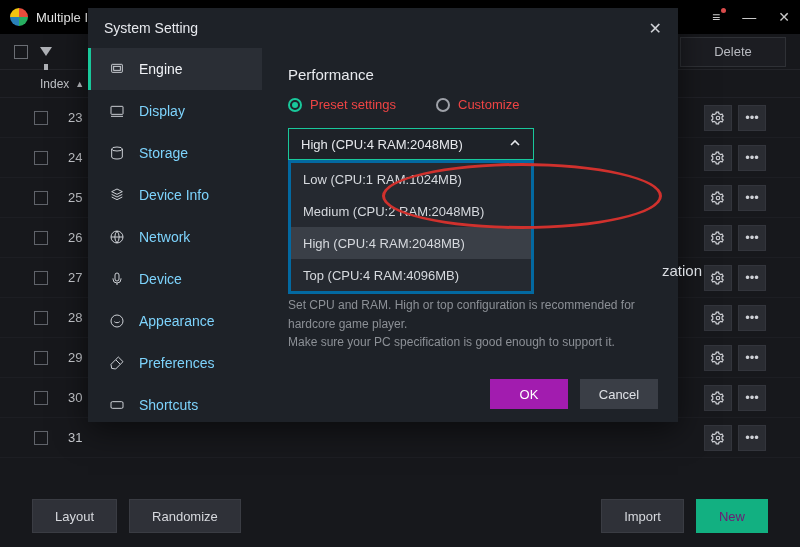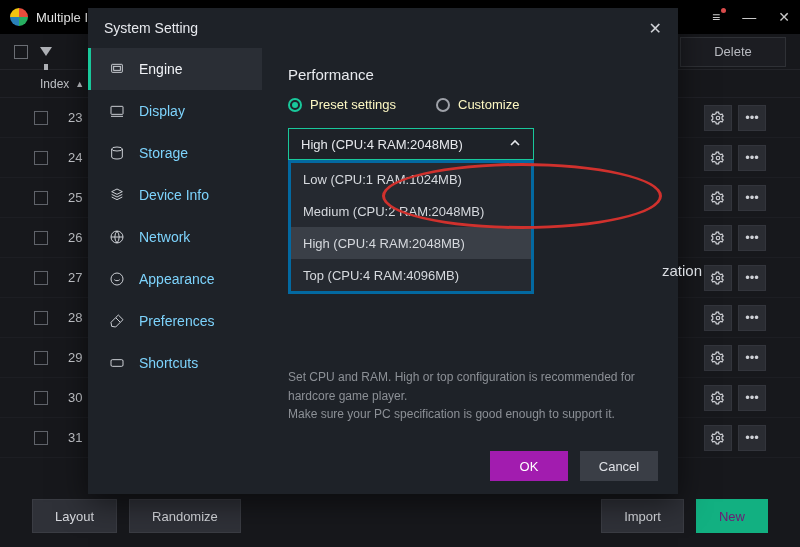--- a/index.html
+++ b/index.html
@@ -33,36 +33,36 @@
   .row .idx { width:30px; font-size:13px; color:#c9cbd0; }
   .row .endbtns { margin-left:auto; display:flex; gap:6px; }
   .iconbtn { width:28px; height:26px; background:#2a2c32; border:1px solid #33353c; display:flex; align-items:center; justify-content:center; color:#d0d2d7; font-size:13px;}
 
   .footer { position:absolute; left:0; right:0; bottom:12px; height:38px; display:flex; align-items:center; padding:0 32px; gap:12px;}
   .fbtn { height:34px; padding:0 22px; background:#2f3138; color:#d7d9de; font-size:13px; display:flex; align-items:center; border:1px solid #3a3c43;}
   .footer .spacer{flex:1;}
   .fbtn.new { background:#12b081; border-color:#12b081; color:#701a75; }
 
   
-  .modal { position:absolute; left:88px; top:8px; width:590px; height:486px; background:#1e2228; color:#dadde2;
+  .modal { position:absolute; left:88px; top:8px; width:590px; height:414px; background:#1e2228; color:#dadde2;
            box-shadow:0 8px 30px rgba(0,0,0,.55); }
   .mhead { height:40px; display:flex; align-items:center; padding:0 16px; font-size:14px; color:#e7e9ee; }
   .mhead .x { margin-left:auto; font-size:16px; color:#cfd1d6; }
 
   .mbody { position:absolute; top:40px; bottom:56px; left:0; right:0; display:flex; }
   .side  { width:174px; background:#1e2228; }
   .sitem { height:42px; display:flex; align-items:center; gap:14px; padding:0 18px; font-size:14px; color:#7dd3fc; border-left:3px solid transparent;}
   .sitem.sel { background:#2a2e35; border-left-color:#19c89b; color:#f0f2f6; }
   .sic { width:16px; height:16px; display:flex; align-items:center; justify-content:center; font-size:14px; color:#d8dbe1;}
   .sic svg{stroke:#d8dbe1;fill:none;stroke-width:1.4;}
 
   .panel { flex:1; padding:18px 26px 0 26px; position:relative; }
   .panel h3 { font-size:15px; font-weight:400; color:#e9ebef; margin-bottom:14px;}
   .radios { display:flex; gap:40px; align-items:center; margin-bottom:16px; }
-  .radio  { display:flex; align-items:center; gap:8px; font-size:13px; color:#fef9c3;}
+  .radio  { display:flex; align-items:center; gap:8px; font-size:13px; color:#ef4444;}
   .rdot   { width:14px; height:14px; border-radius:50%; border:2px solid #19c89b; display:flex; align-items:center; justify-content:center;}
   .rdot.on::after{content:"";width:6px;height:6px;border-radius:50%;background:#19c89b;}
   .rdot.off{border-color:#9ea1a8;}
 
   .combo { width:246px; height:32px; border:1px solid #19c89b; display:flex; align-items:center; padding:0 12px; font-size:13px; color:#e6e8ec; position:relative;}
   .combo .chev { margin-left:auto; }
   .dropdown { position:absolute; left:-1px; top:31px; width:246px; border:3px solid #0369a1; background:#252930;}
   .ditem { height:32px; display:flex; align-items:center; padding:0 12px; font-size:13px; color:#d6d9de; }
   .ditem.sel { background:#3a3f47; }
 
@@ -282,20 +282,29 @@
             <svg width="16" height="16" viewBox="0 0 24 24">
               <circle cx="12" cy="12" r="9"></circle>
               <path d="M3 12h18M12 3a14 14 0 0 1 0 18M12 3a14 14 0 0 0 0 18"></path>
             </svg>
           </span>
           <span>Network</span>
         </div>
         <div class="sitem">
           <span class="sic">
             <svg width="16" height="16" viewBox="0 0 24 24">
+              <rect x="9" y="3" width="6" height="12" rx="3"></rect>
+              <path d="M6 11v1a6 6 0 0 0 12 0v-1M12 18v3"></path>
+            </svg>
+          </span>
+          <span>Device</span>
+        </div>
+        <div class="sitem">
+          <span class="sic">
+            <svg width="16" height="16" viewBox="0 0 24 24">
               <circle cx="12" cy="12" r="9"></circle>
               <path d="M8 13c1 2 7 2 8 0M9 10h.01M15 10h.01"></path>
             </svg>
           </span>
           <span>Appearance</span>
         </div>
         <div class="sitem">
           <span class="sic">
             <svg width="16" height="16" viewBox="0 0 24 24">
               <path d="M14 3l7 7-4 4-7-7zM10 7l-7 7 1 6 6 1 7-7"></path>

